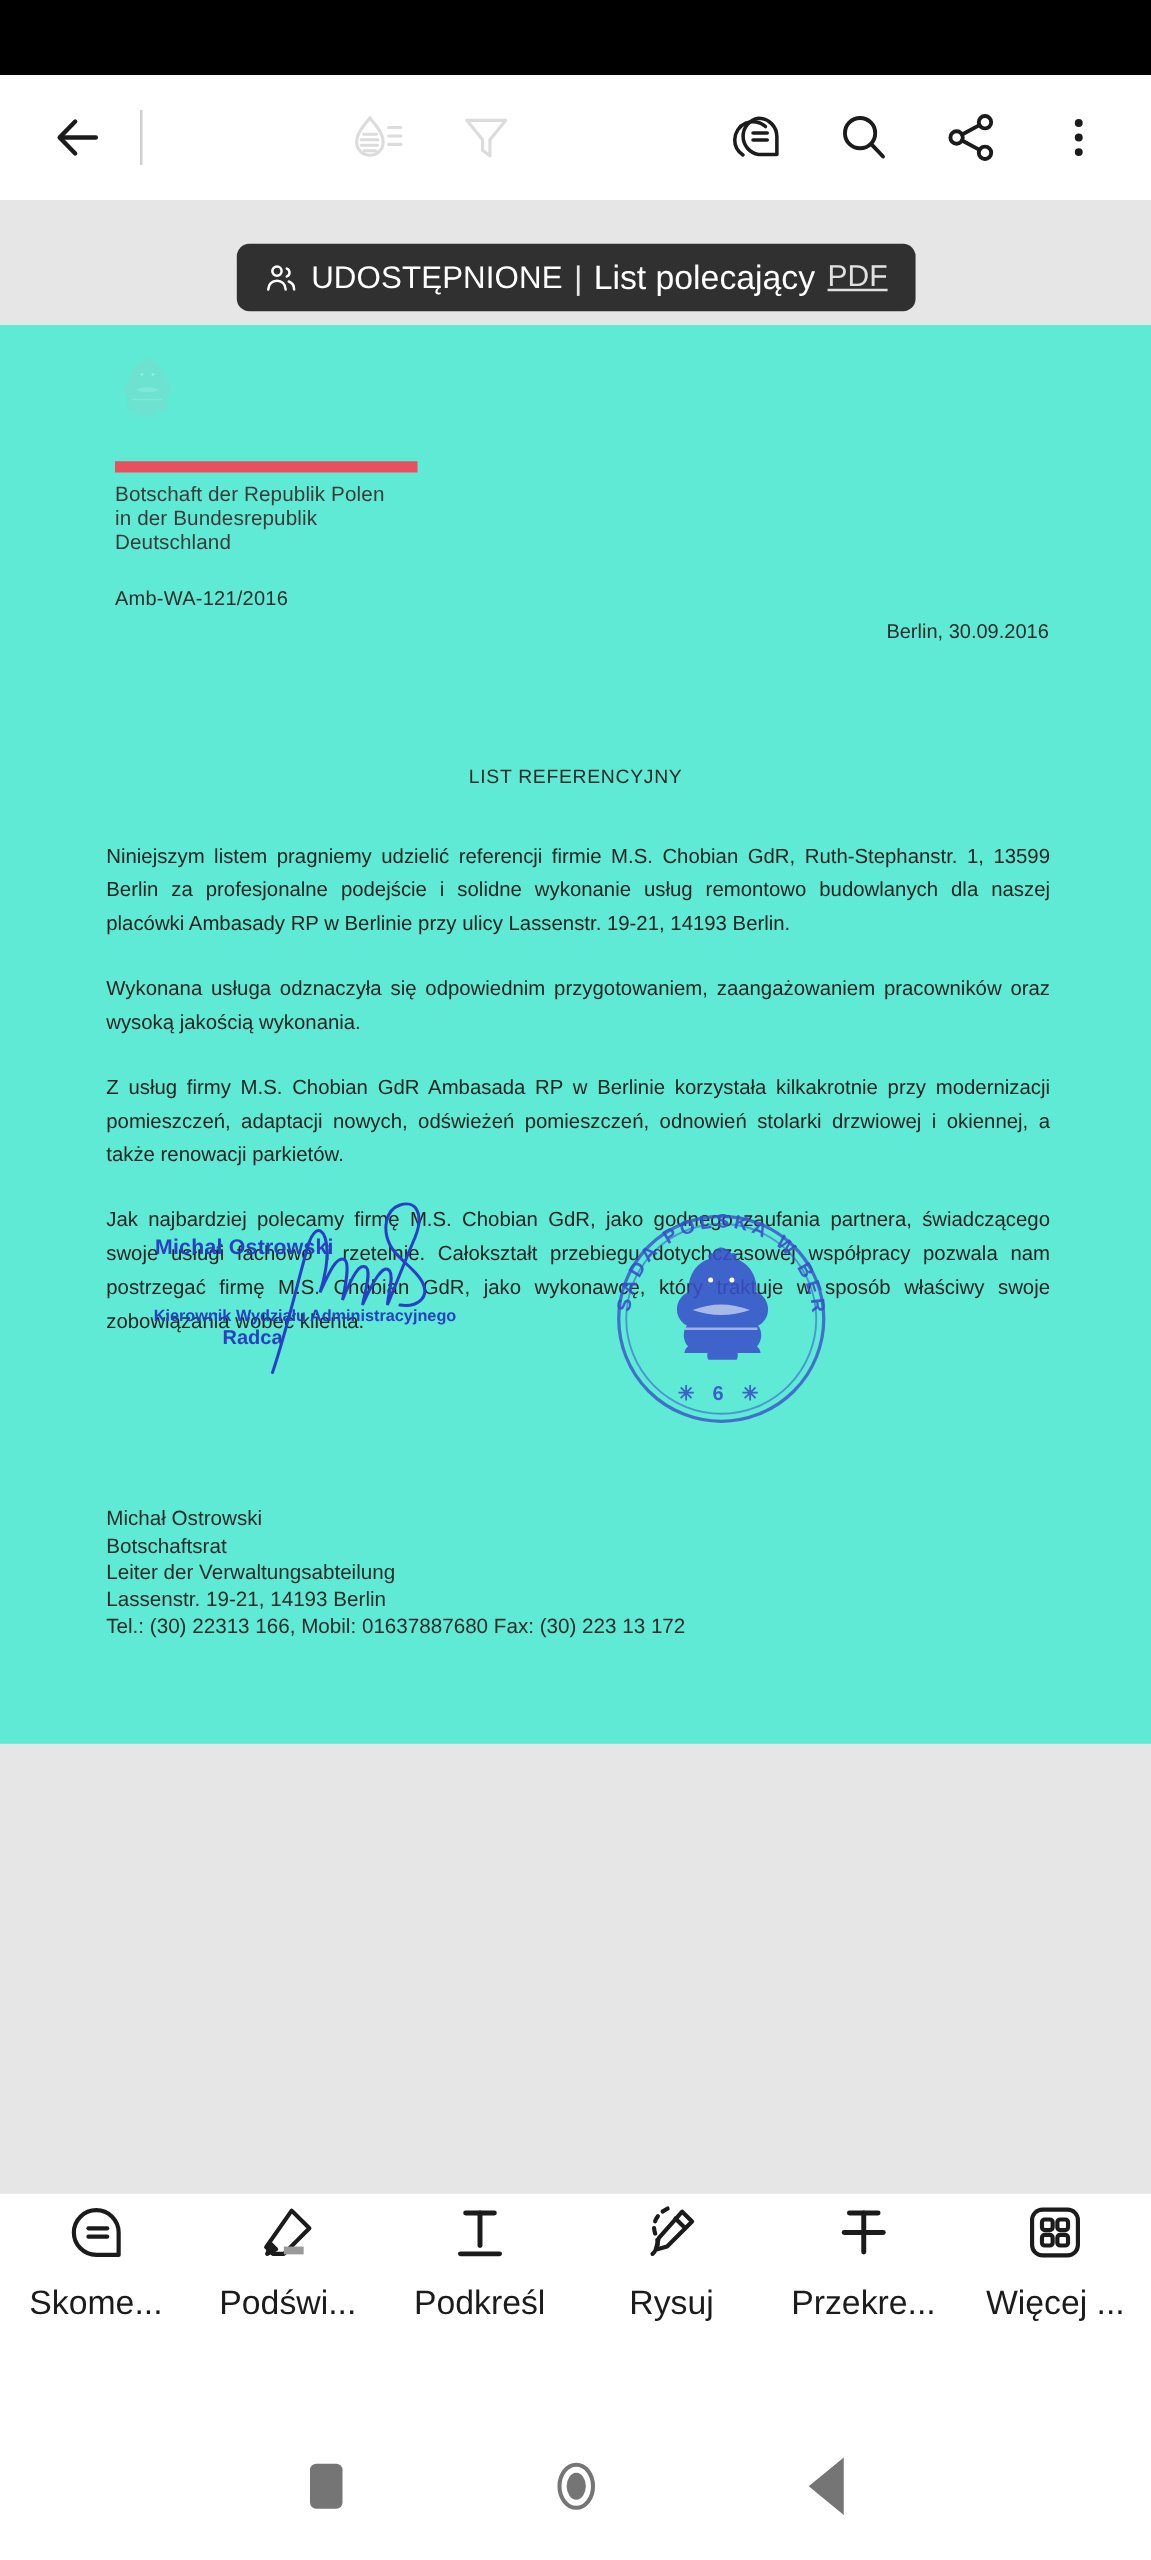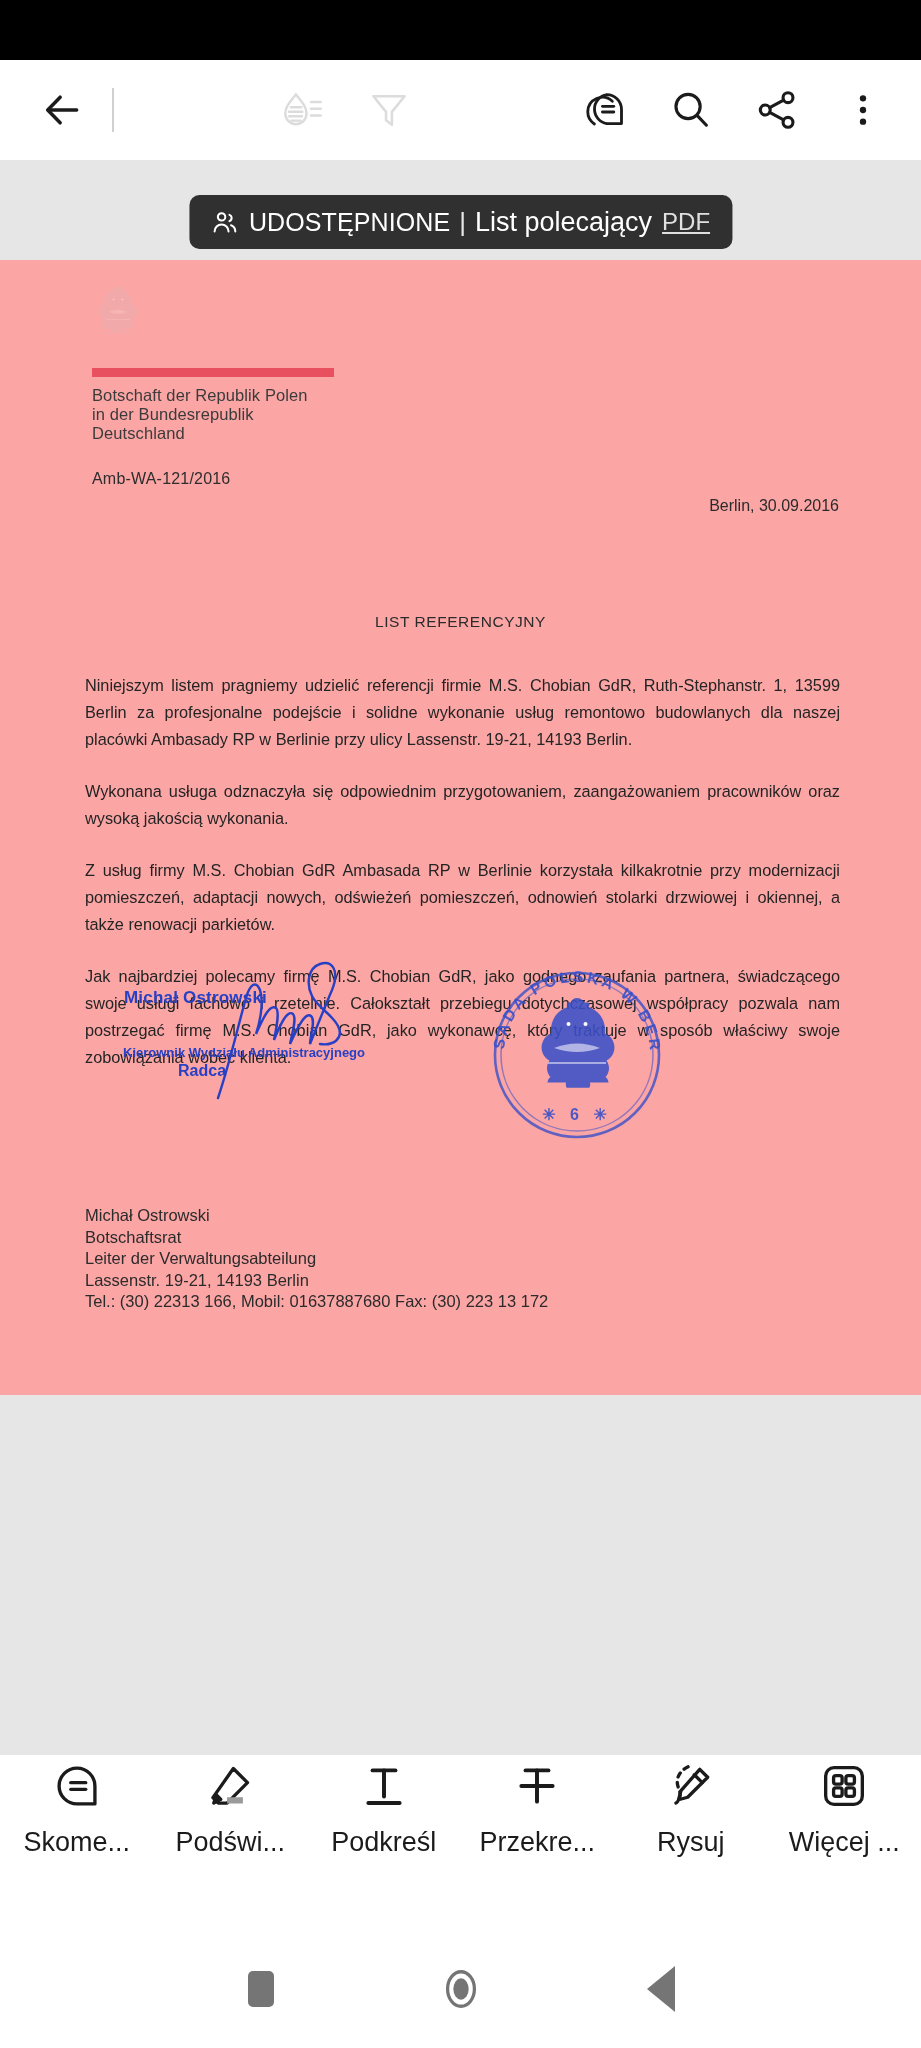--- a/index.html
+++ b/index.html
@@ -45,21 +45,21 @@
     margin-right:11px;
   }
   .toast-shared{font-size:25px;letter-spacing:.1px;}
   .toast-div{margin:0 9px;font-size:26px;color:#e8e8e8;font-weight:300;}
   .toast-title{font-size:27px;}
   .toast-ext{font-size:24px;color:#e0e0e0;margin-left:10px;text-decoration:underline;}
 
   
   .page{
     position:absolute;left:0;top:100px;width:921px;
-    height:1135px;background:#fca5a5;
+    height:1135px;background:#5eead4;
     box-sizing:border-box;
   }
   .page-inner{position:relative;width:100%;height:100%;padding:0;}
 
   
   .lh{position:absolute;left:92px;top:22px;width:430px;}
   .eagle-wm{width:52px;height:62px;opacity:.30;}
   .redbar{width:242px;height:9px;background:#e8505f;margin-top:20px;}
   .lh-txt{
     margin-top:9px;font-size:16.5px;line-height:19px;color:#3b3b3b;
@@ -340,38 +340,38 @@
           <line x1="6.5" y1="4.5" x2="17.5" y2="4.5"></line>
           <line x1="12" y1="4.5" x2="12" y2="17"></line>
           <line x1="4.5" y1="20.2" x2="19.5" y2="20.2"></line>
         </svg>
       </span>
       <span class="bb-lbl">Podkreśl</span>
     </div>
 
     <div class="bb-item">
       <span class="bb-ico">
+        <svg width="50" height="50" viewBox="0 0 24 24" fill="none" stroke="#1b1b1b" stroke-width="1.6" stroke-linecap="round" stroke-linejoin="round">
+          <path d="M16.2 4 L20 7.8 L10.4 17.4 L6 18.6 L7.2 14.2 Z"></path>
+          <line x1="13.6" y1="6.6" x2="17.4" y2="10.4"></line>
+          <path d="M10.6 2.8 c-3 1.4-5.2 4-5.2 7.2 0 2.4 1.4 4 1.4 6.2 0 1.6-.8 3-2 4" stroke-dasharray="2.2 2.6"></path>
+        </svg>
+      </span>
+      <span class="bb-lbl">Rysuj</span>
+    </div>
+
+    <div class="bb-item">
+      <span class="bb-ico">
         <svg width="50" height="50" viewBox="0 0 24 24" fill="none" stroke="#1b1b1b" stroke-width="1.9" stroke-linecap="round">
           <line x1="6.5" y1="4.5" x2="17.5" y2="4.5"></line>
           <line x1="12" y1="4.5" x2="12" y2="19.5"></line>
           <line x1="4.5" y1="12" x2="19.5" y2="12"></line>
         </svg>
       </span>
       <span class="bb-lbl">Przekre...</span>
-    </div>
-
-    <div class="bb-item">
-      <span class="bb-ico">
-        <svg width="50" height="50" viewBox="0 0 24 24" fill="none" stroke="#1b1b1b" stroke-width="1.6" stroke-linecap="round" stroke-linejoin="round">
-          <path d="M16.2 4 L20 7.8 L10.4 17.4 L6 18.6 L7.2 14.2 Z"></path>
-          <line x1="13.6" y1="6.6" x2="17.4" y2="10.4"></line>
-          <path d="M10.6 2.8 c-3 1.4-5.2 4-5.2 7.2 0 2.4 1.4 4 1.4 6.2 0 1.6-.8 3-2 4" stroke-dasharray="2.2 2.6"></path>
-        </svg>
-      </span>
-      <span class="bb-lbl">Rysuj</span>
     </div>
 
     <div class="bb-item">
       <span class="bb-ico">
         <svg width="50" height="50" viewBox="0 0 24 24" fill="none" stroke="#1b1b1b" stroke-width="1.6">
           <rect x="3.2" y="3.2" width="17.6" height="17.6" rx="4"></rect>
           <rect x="7" y="7" width="4.1" height="4.1" rx="1.1"></rect>
           <rect x="12.9" y="7" width="4.1" height="4.1" rx="1.1"></rect>
           <rect x="7" y="12.9" width="4.1" height="4.1" rx="1.1"></rect>
           <rect x="12.9" y="12.9" width="4.1" height="4.1" rx="1.1"></rect>

